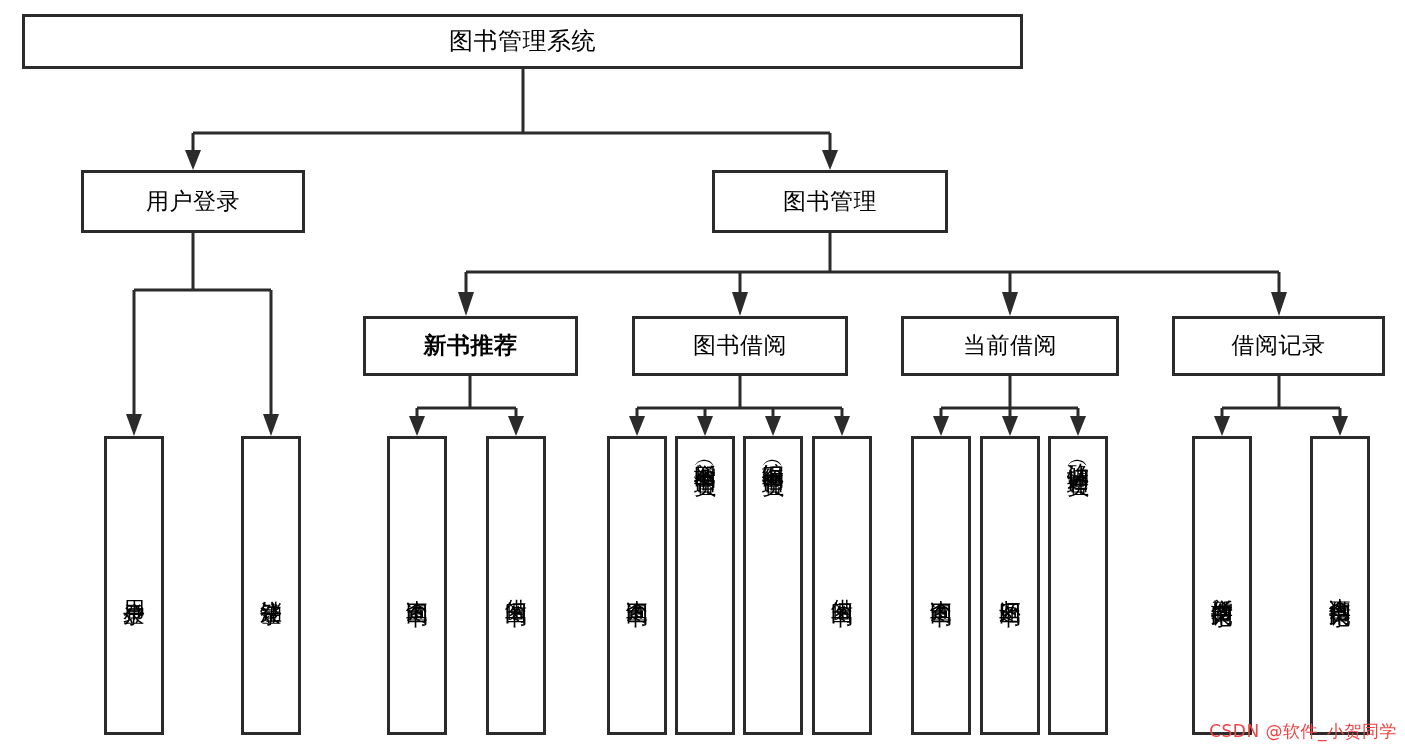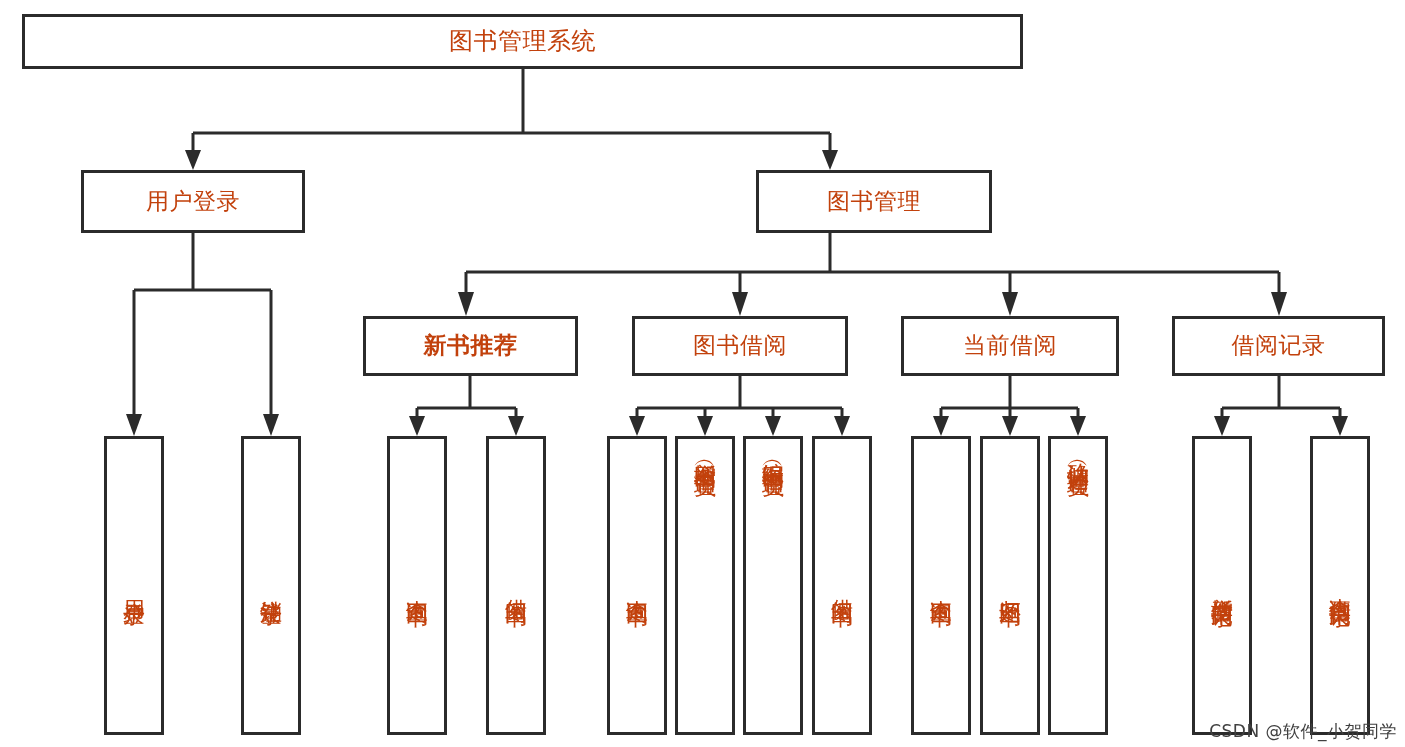--- a/index.html
+++ b/index.html
@@ -24,21 +24,21 @@
     position: absolute;
     box-sizing: border-box;
     background: #ffffff;
     border: 3px solid #2b2b2b;
     display: flex;
     align-items: center;
     justify-content: center;
     overflow: hidden;
   }
   .node .node-label {
-    color: #c2410c;
+    color: #000000;
     line-height: 1.28;
     text-align: center;
     white-space: pre;
     letter-spacing: 0.5px;
   }
   .node.horizontal .node-label {
     font-size: 23px;
   }
   .node.root .node-label {
     font-size: 24px;
@@ -72,21 +72,21 @@
     fill: none;
   }
   .arrowhead {
     fill: #2b2b2b;
   }
   #watermark {
     position: absolute;
     right: 8px;
     bottom: 4px;
     font-size: 17px;
-    color: #404040;
+    color: #ef4444;
     letter-spacing: 0.5px;
     user-select: none;
     white-space: nowrap;
   }
 </style>
 </head>
 <body>
 
 <div id="diagram-root">
 
@@ -158,21 +158,21 @@
   </svg>
 
   <div class="node root horizontal" style="left:22px; top:14px; width:1001px; height:55px;">
     <span class="node-label">图书管理系统</span>
   </div>
 
   <div class="node horizontal" style="left:81px; top:170px; width:224px; height:63px;">
     <span class="node-label">用户登录</span>
   </div>
 
-  <div class="node horizontal" style="left:712px; top:170px; width:236px; height:63px;margin-left:44px;">
+  <div class="node horizontal" style="left:712px; top:170px; width:236px; height:63px;">
     <span class="node-label">图书管理</span>
   </div>
 
   <div class="node horizontal" style="left:363px; top:316px; width:215px; height:60px;font-weight:bold;">
     <span class="node-label">新书推荐</span>
   </div>
 
   <div class="node horizontal" style="left:901px; top:316px; width:218px; height:60px;">
     <span class="node-label">当前借阅</span>
   </div>

